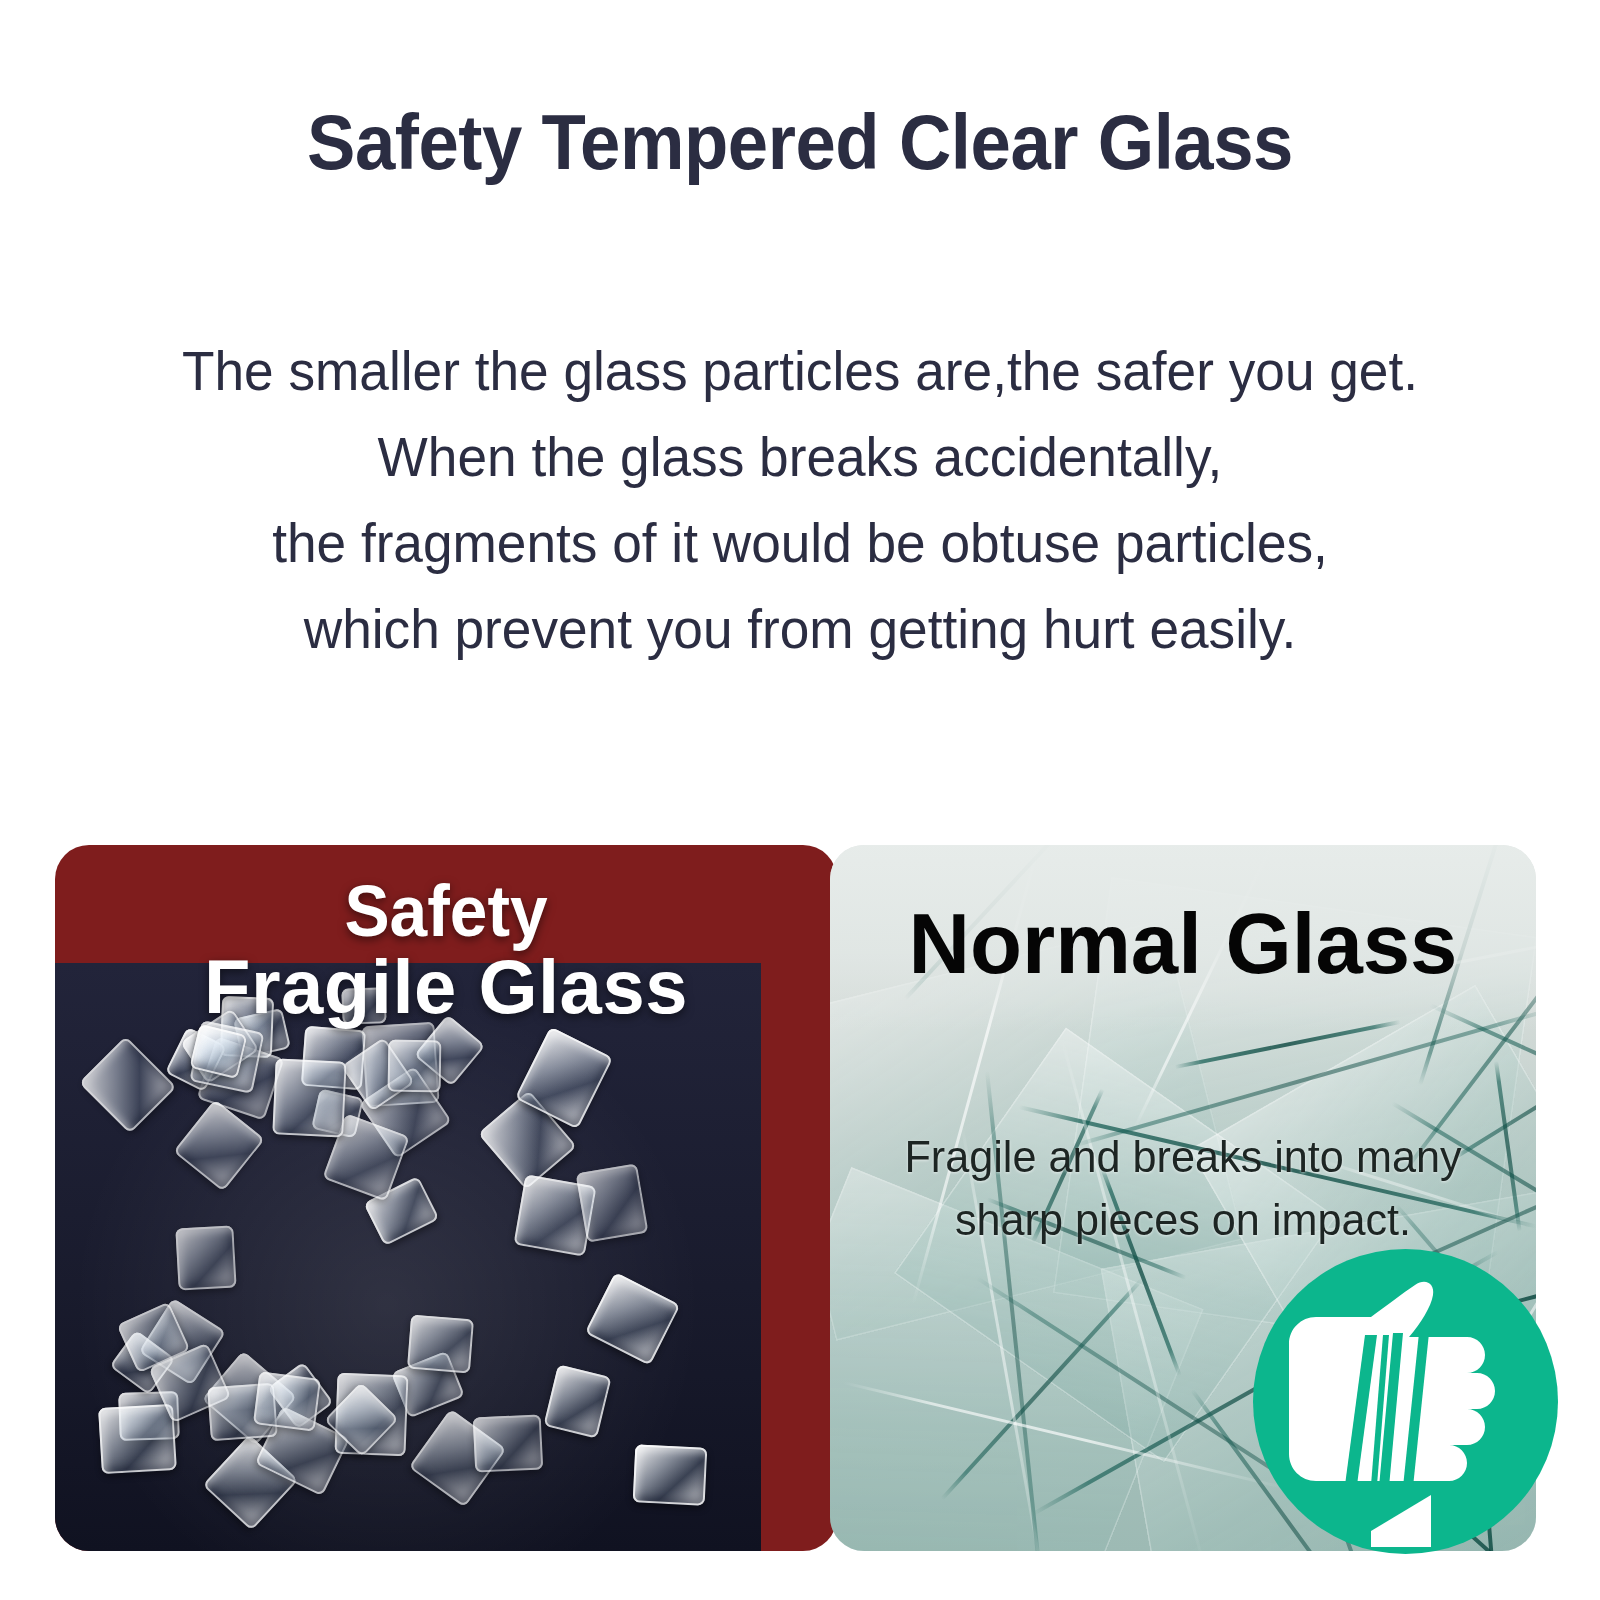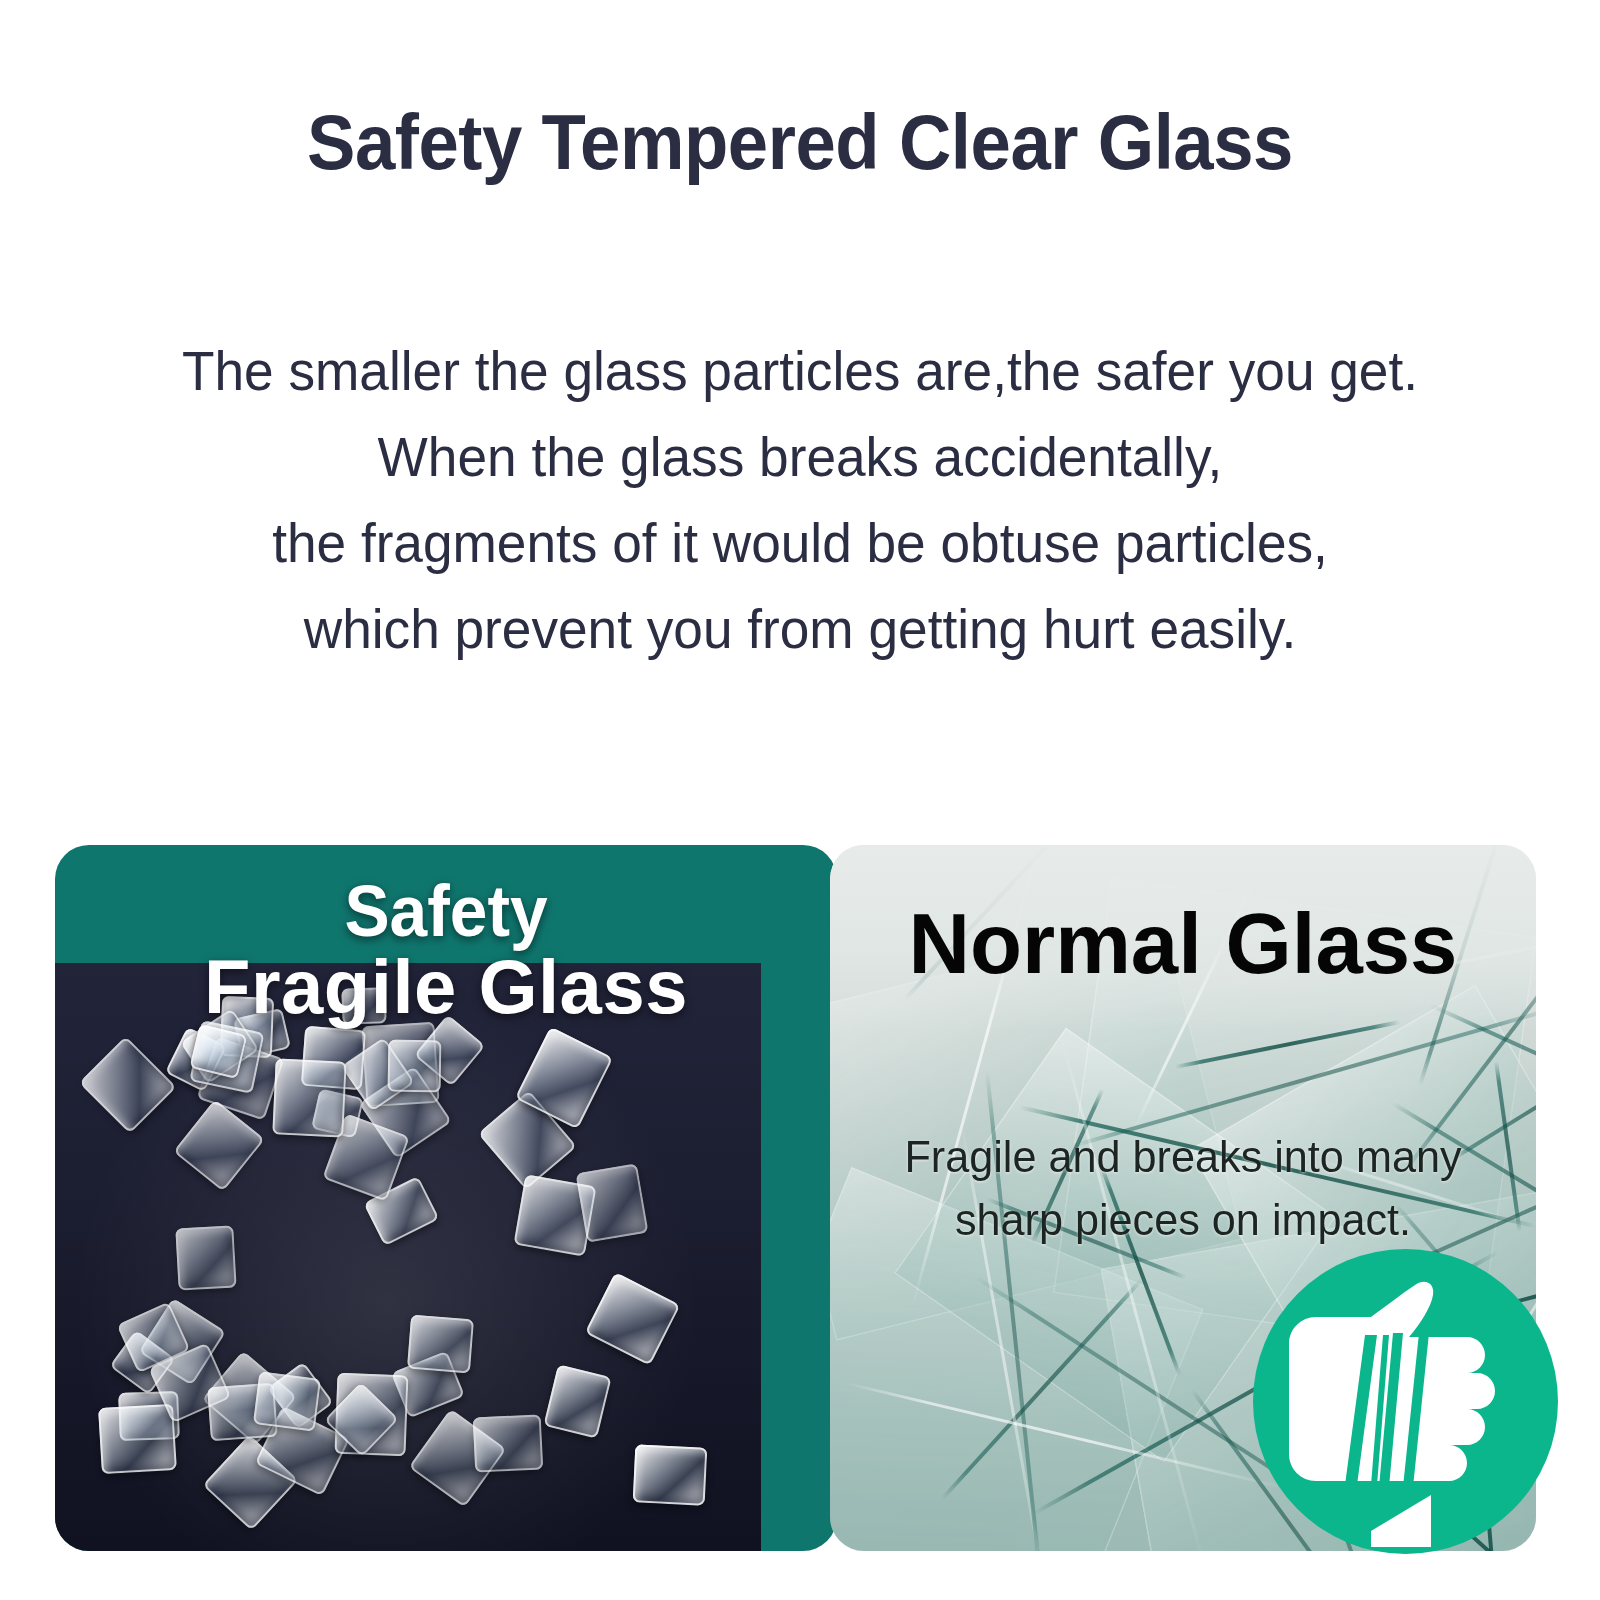--- a/index.html
+++ b/index.html
@@ -65,21 +65,21 @@
     top: 0;
     border-radius: 34px;
     overflow: hidden;
   }
 
   
   .panel-tempered {
     left: 55px;
     width: 782px;
     height: 706px;
-    background: #0f766e;
+    background: #7f1d1d;
   }
   .tempered-photo {
     position: absolute;
     left: 0;
     top: 118px;
     width: 706px;
     height: 588px;
     background:
       radial-gradient(circle at 47% 58%, rgba(255,255,255,0.10) 0%, rgba(255,255,255,0) 62%),
       linear-gradient(180deg, #22243a 0%, #191b2d 55%, #101221 100%);

